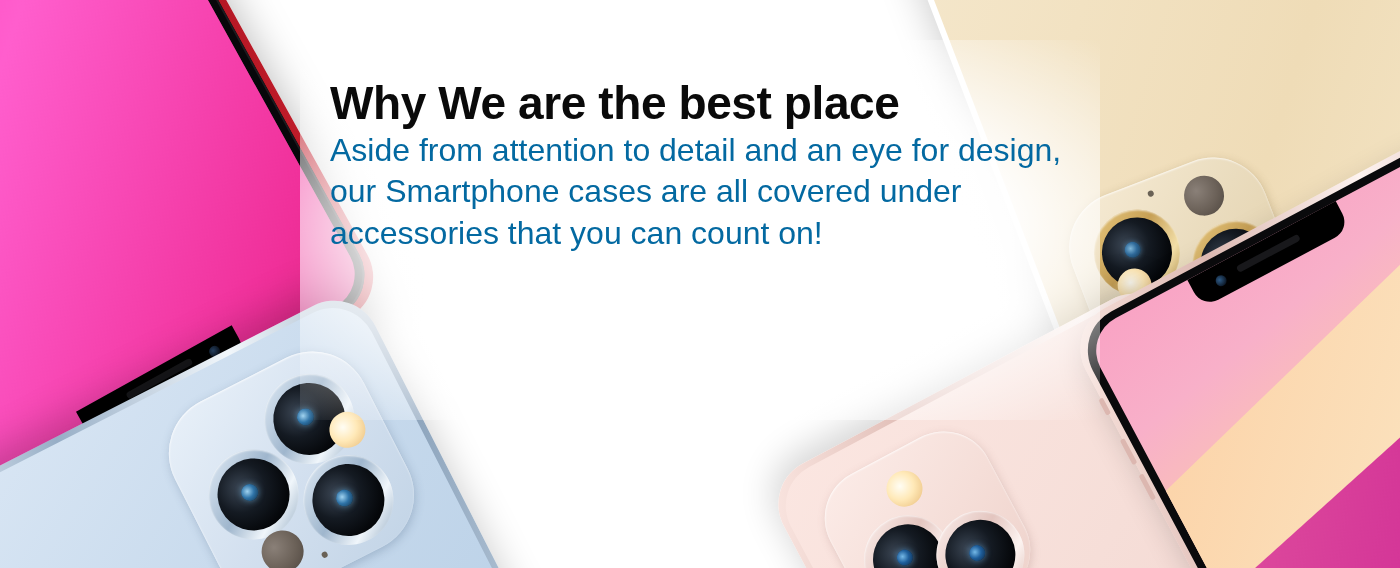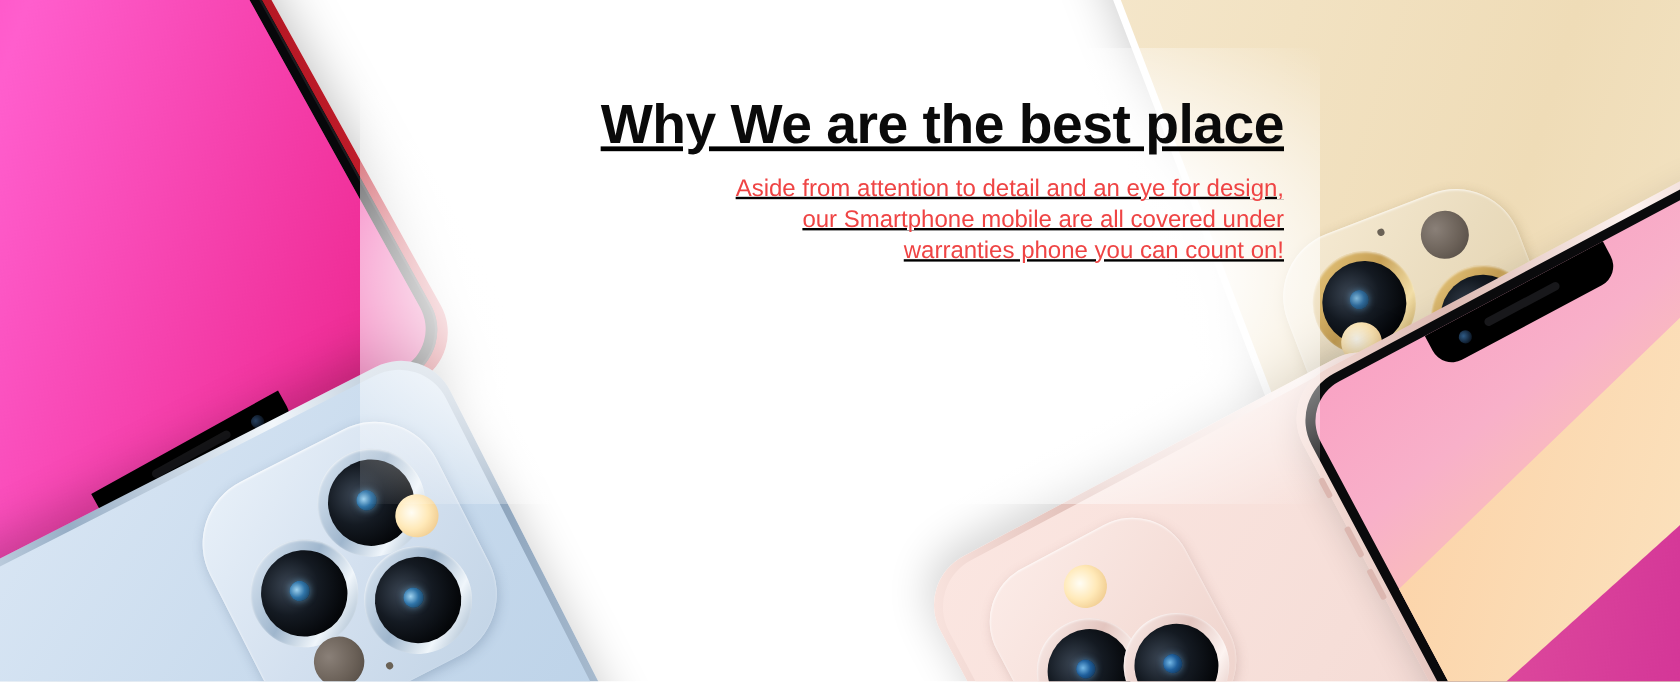--- a/index.html
+++ b/index.html
@@ -231,36 +231,35 @@
   
   .copy-scrim {
     position:absolute; left:300px; top:40px; width:800px; height:380px;
     background:radial-gradient(ellipse at center, rgba(255,255,255,.98) 0%, rgba(255,255,255,.95) 55%, rgba(255,255,255,0) 100%);
     pointer-events:none;
   }
 
   
   .copy {
     position:absolute; left:330px; top:78px; width:740px;
-    text-align:right; z-index:6;text-decoration:underline;
+    text-align:left; z-index:6;
   }
   .headline {
     color:#0a0a0a;
     font-weight:700;
     font-size:46px;
     line-height:1.12;
     letter-spacing:-0.4px;
     font-stretch:condensed;
   }
   .headline .hl-line { display:block; white-space:nowrap; }
   .subcopy {
-    margin-top:14px;
-    color:#ef4444;
+    color:#0369a1;
     font-weight:400;
-    font-size:20px;
+    font-size:32px;
     line-height:1.30;
   }
   .subcopy .sub-line { display:block; white-space:nowrap; }
 </style>
 </head>
 <body>
 
 <div class="banner">
 
   <div class="phone" id="phone-red">
@@ -362,18 +361,18 @@
   </div>
 
   <div class="copy-scrim"></div>
 
   <div class="copy">
     <h1 class="headline">
       <span class="hl-line">Why We are the best place</span>
     </h1>
     <p class="subcopy">
       <span class="sub-line">Aside from attention to detail and an eye for design,</span>
-      <span class="sub-line">our Smartphone mobile are all covered under</span>
-      <span class="sub-line">warranties phone you can count on!</span>
+      <span class="sub-line">our Smartphone cases are all covered under</span>
+      <span class="sub-line">accessories that you can count on!</span>
     </p>
   </div>
 
 </div>
 
 </body></html>

